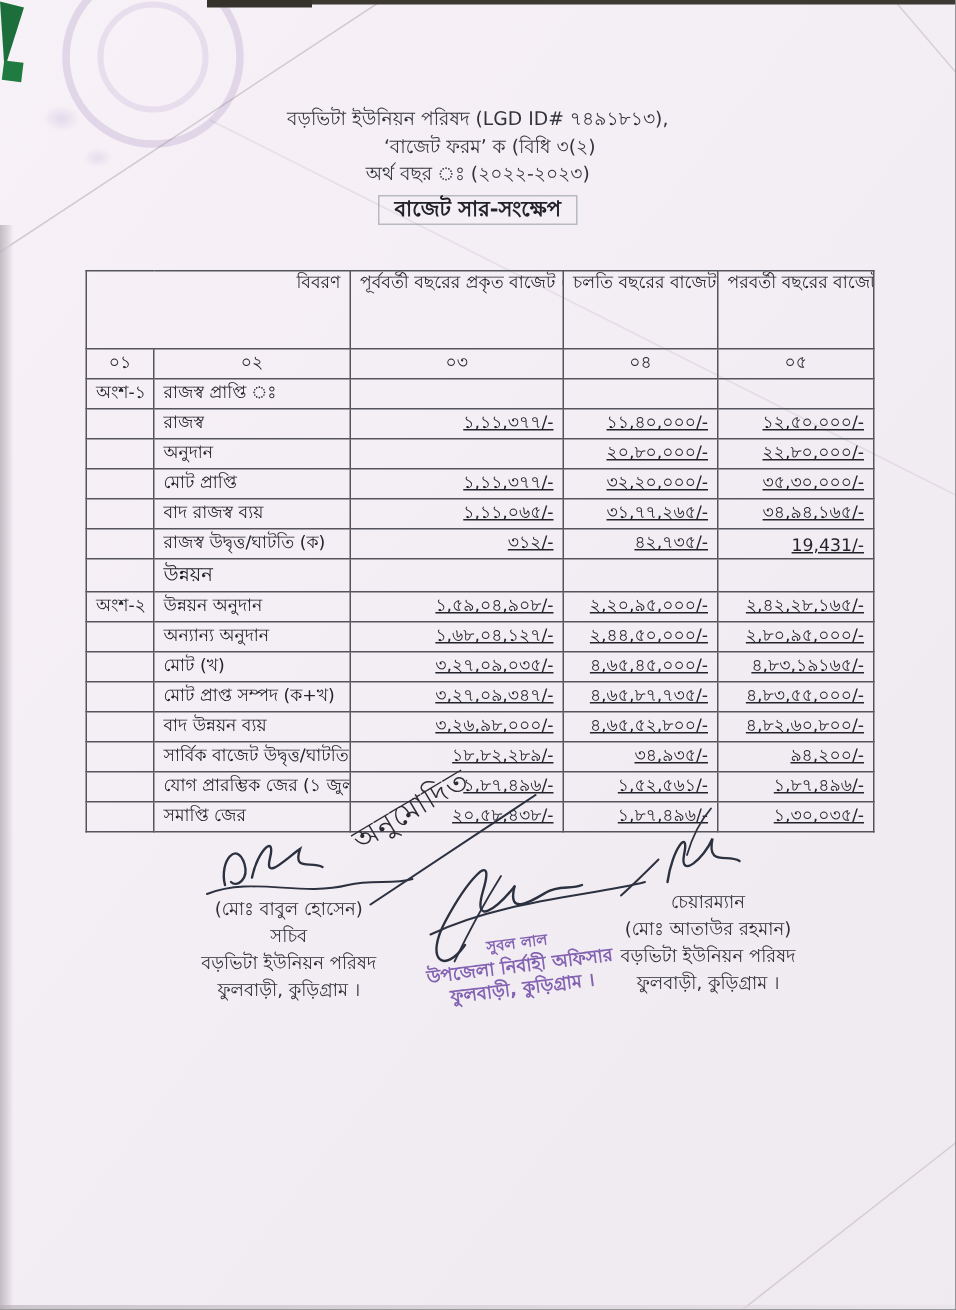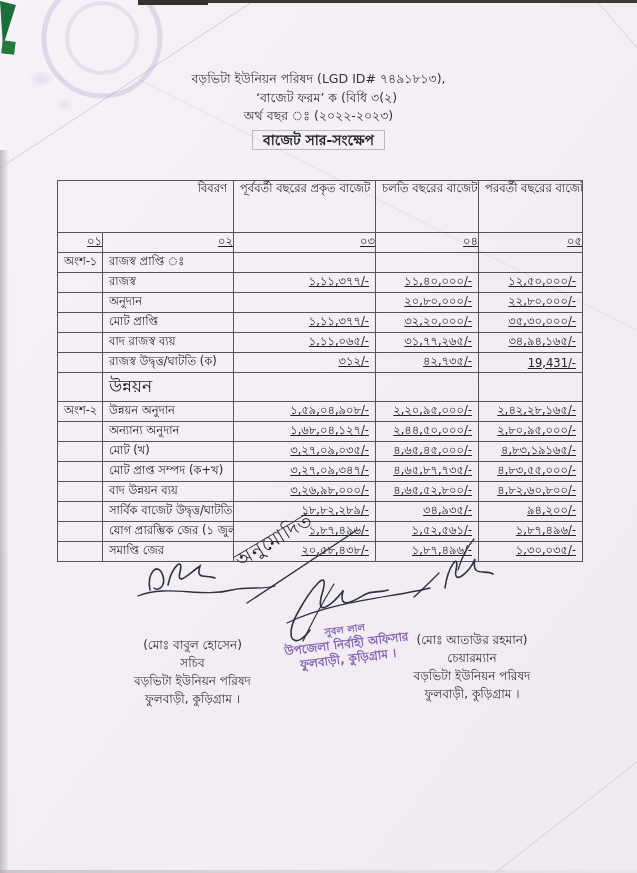--- a/index.html
+++ b/index.html
@@ -13,28 +13,28 @@
   .doc-header .l2{font-size:12.5px;margin-left:16px;}
   .doc-title{display:inline-block;margin-top:4px;font-weight:bold;font-size:14px;color:#22222b;
     border:1px solid rgba(110,120,130,.45);padding:0 10px;}
   
   table.budget{position:absolute;left:57px;top:180px;width:525px;border-collapse:collapse;table-layout:fixed;
     font-size:11.5px;color:#23232c;}
   table.budget td{border:1px solid #55545c;padding:0 6px;overflow:hidden;white-space:nowrap;}
   td.hdr{vertical-align:top;text-align:left;padding:2px 6px;line-height:15.5px;white-space:normal;}
   td.hdr-center{text-align:right;vertical-align:top;padding-top:3px;}
   tr.header-row{height:52px;}
-  tr.index-row td{height:16px;text-align:right;padding:0;text-decoration:underline;}
+  tr.index-row td{height:16px;text-align:center;padding:0;}
   tr.data-row{height:18px;}
-  tr.thin-row{height:13px;font-size:17px;}
+  tr.thin-row{height:13px;font-size:13px;}
   td.num{text-align:right;padding-right:8px;text-decoration:underline;}
   td.lbl{text-align:left;}
   td.part{text-align:right;padding-left:3px;}
   
-  .sig-block{position:absolute;text-align:center;font-size:12px;line-height:18px;color:#2e2e37;margin-top:39px;}
+  .sig-block{position:absolute;text-align:center;font-size:12px;line-height:18px;color:#2e2e37;}
   .sig-left{left:95px;top:597px;width:195px;}
   .sig-right{left:372px;top:592px;width:200px;}
   .stamp{position:absolute;left:254px;top:622px;width:185px;text-align:center;
     color:#7a57ad;transform:rotate(-7deg);opacity:.92;line-height:15px;}
   .stamp .s1{font-size:10px;font-weight:bold;}
   .stamp .s2{font-size:12px;font-weight:bold;}
   .stamp .s3{font-size:12px;font-weight:bold;}
   .approval{position:absolute;left:246px;top:545px;transform:rotate(-31deg);transform-origin:left bottom;
     font-size:19px;color:#2b2b35;letter-spacing:1px;}
   
@@ -211,22 +211,22 @@
   <div class="approval">অনুমোদিত</div>
 
   <div class="sig-block sig-left">
     <div>(মোঃ বাবুল হোসেন)</div>
     <div>সচিব</div>
     <div>বড়ভিটা ইউনিয়ন পরিষদ</div>
     <div>ফুলবাড়ী, কুড়িগ্রাম ।</div>
   </div>
 
   <div class="sig-block sig-right">
+    <div>চেয়ারম্যান</div>
     <div>(মোঃ আতাউর রহমান)</div>
-    <div>চেয়ারম্যান</div>
     <div>বড়ভিটা ইউনিয়ন পরিষদ</div>
     <div>ফুলবাড়ী, কুড়িগ্রাম ।</div>
   </div>
 
   <div class="stamp">
     <div class="s1">সুবল লাল</div>
     <div class="s2">উপজেলা নির্বাহী অফিসার</div>
     <div class="s3">ফুলবাড়ী, কুড়িগ্রাম ।</div>
   </div>
 

